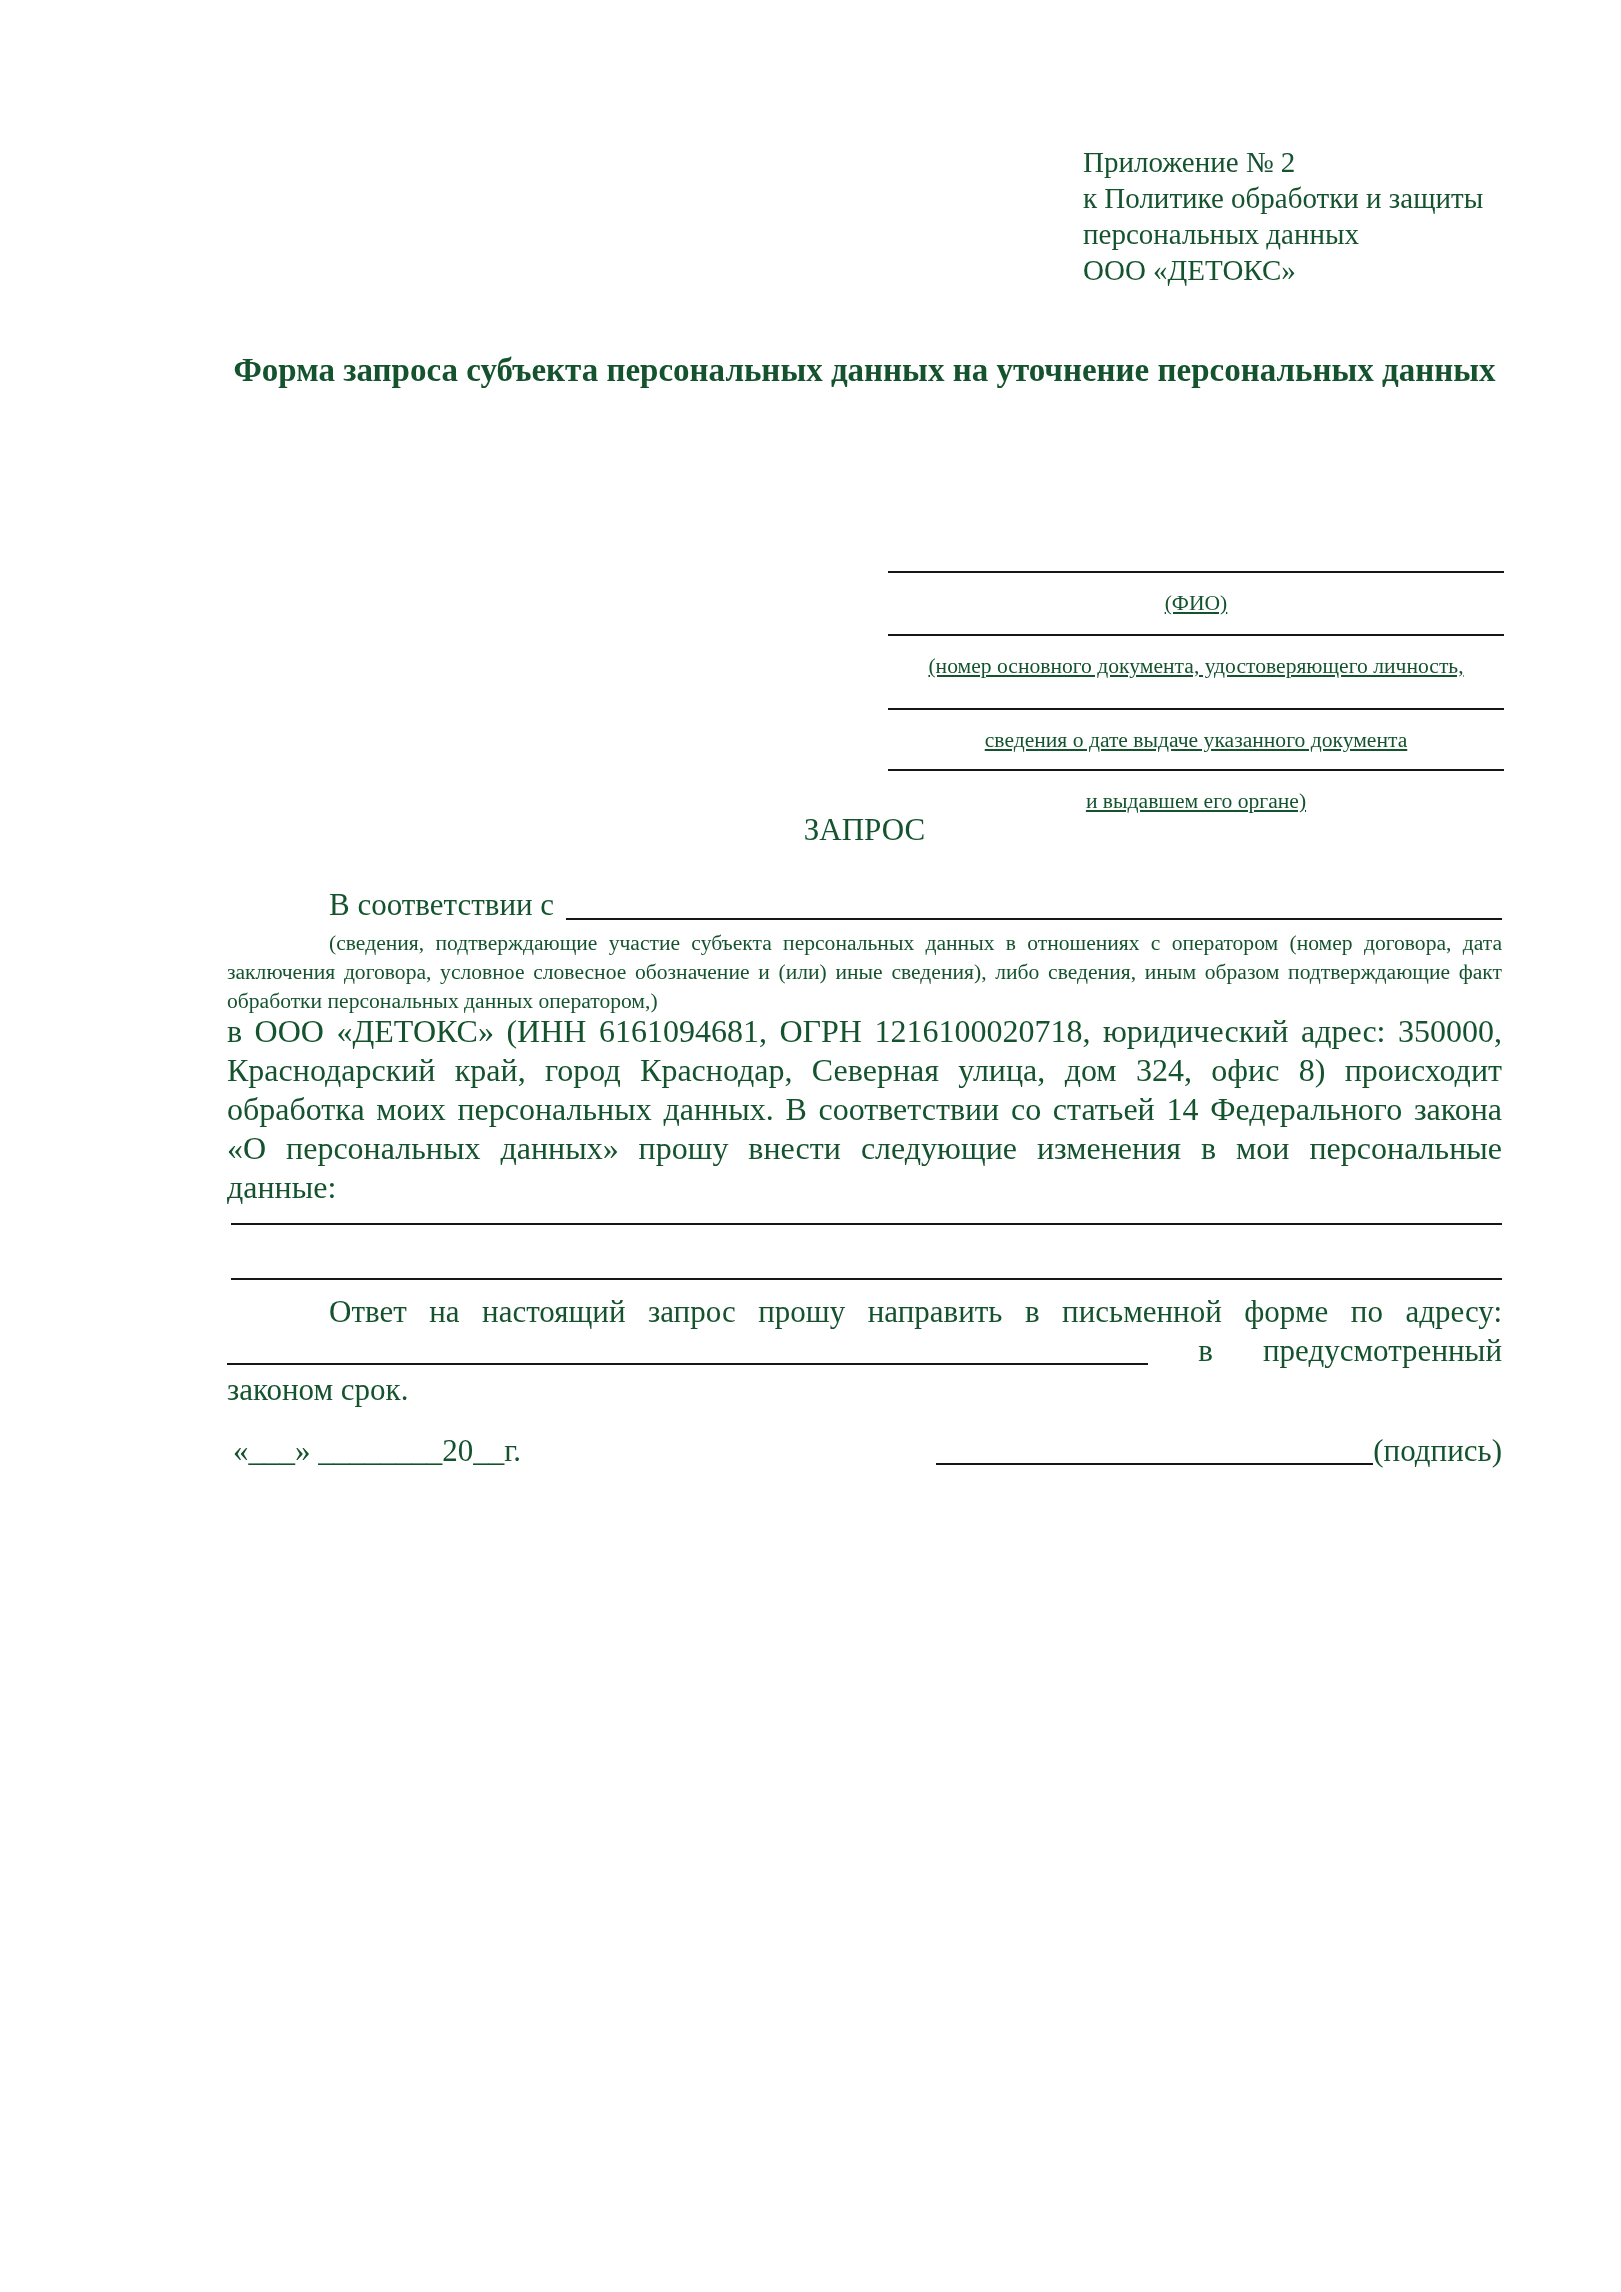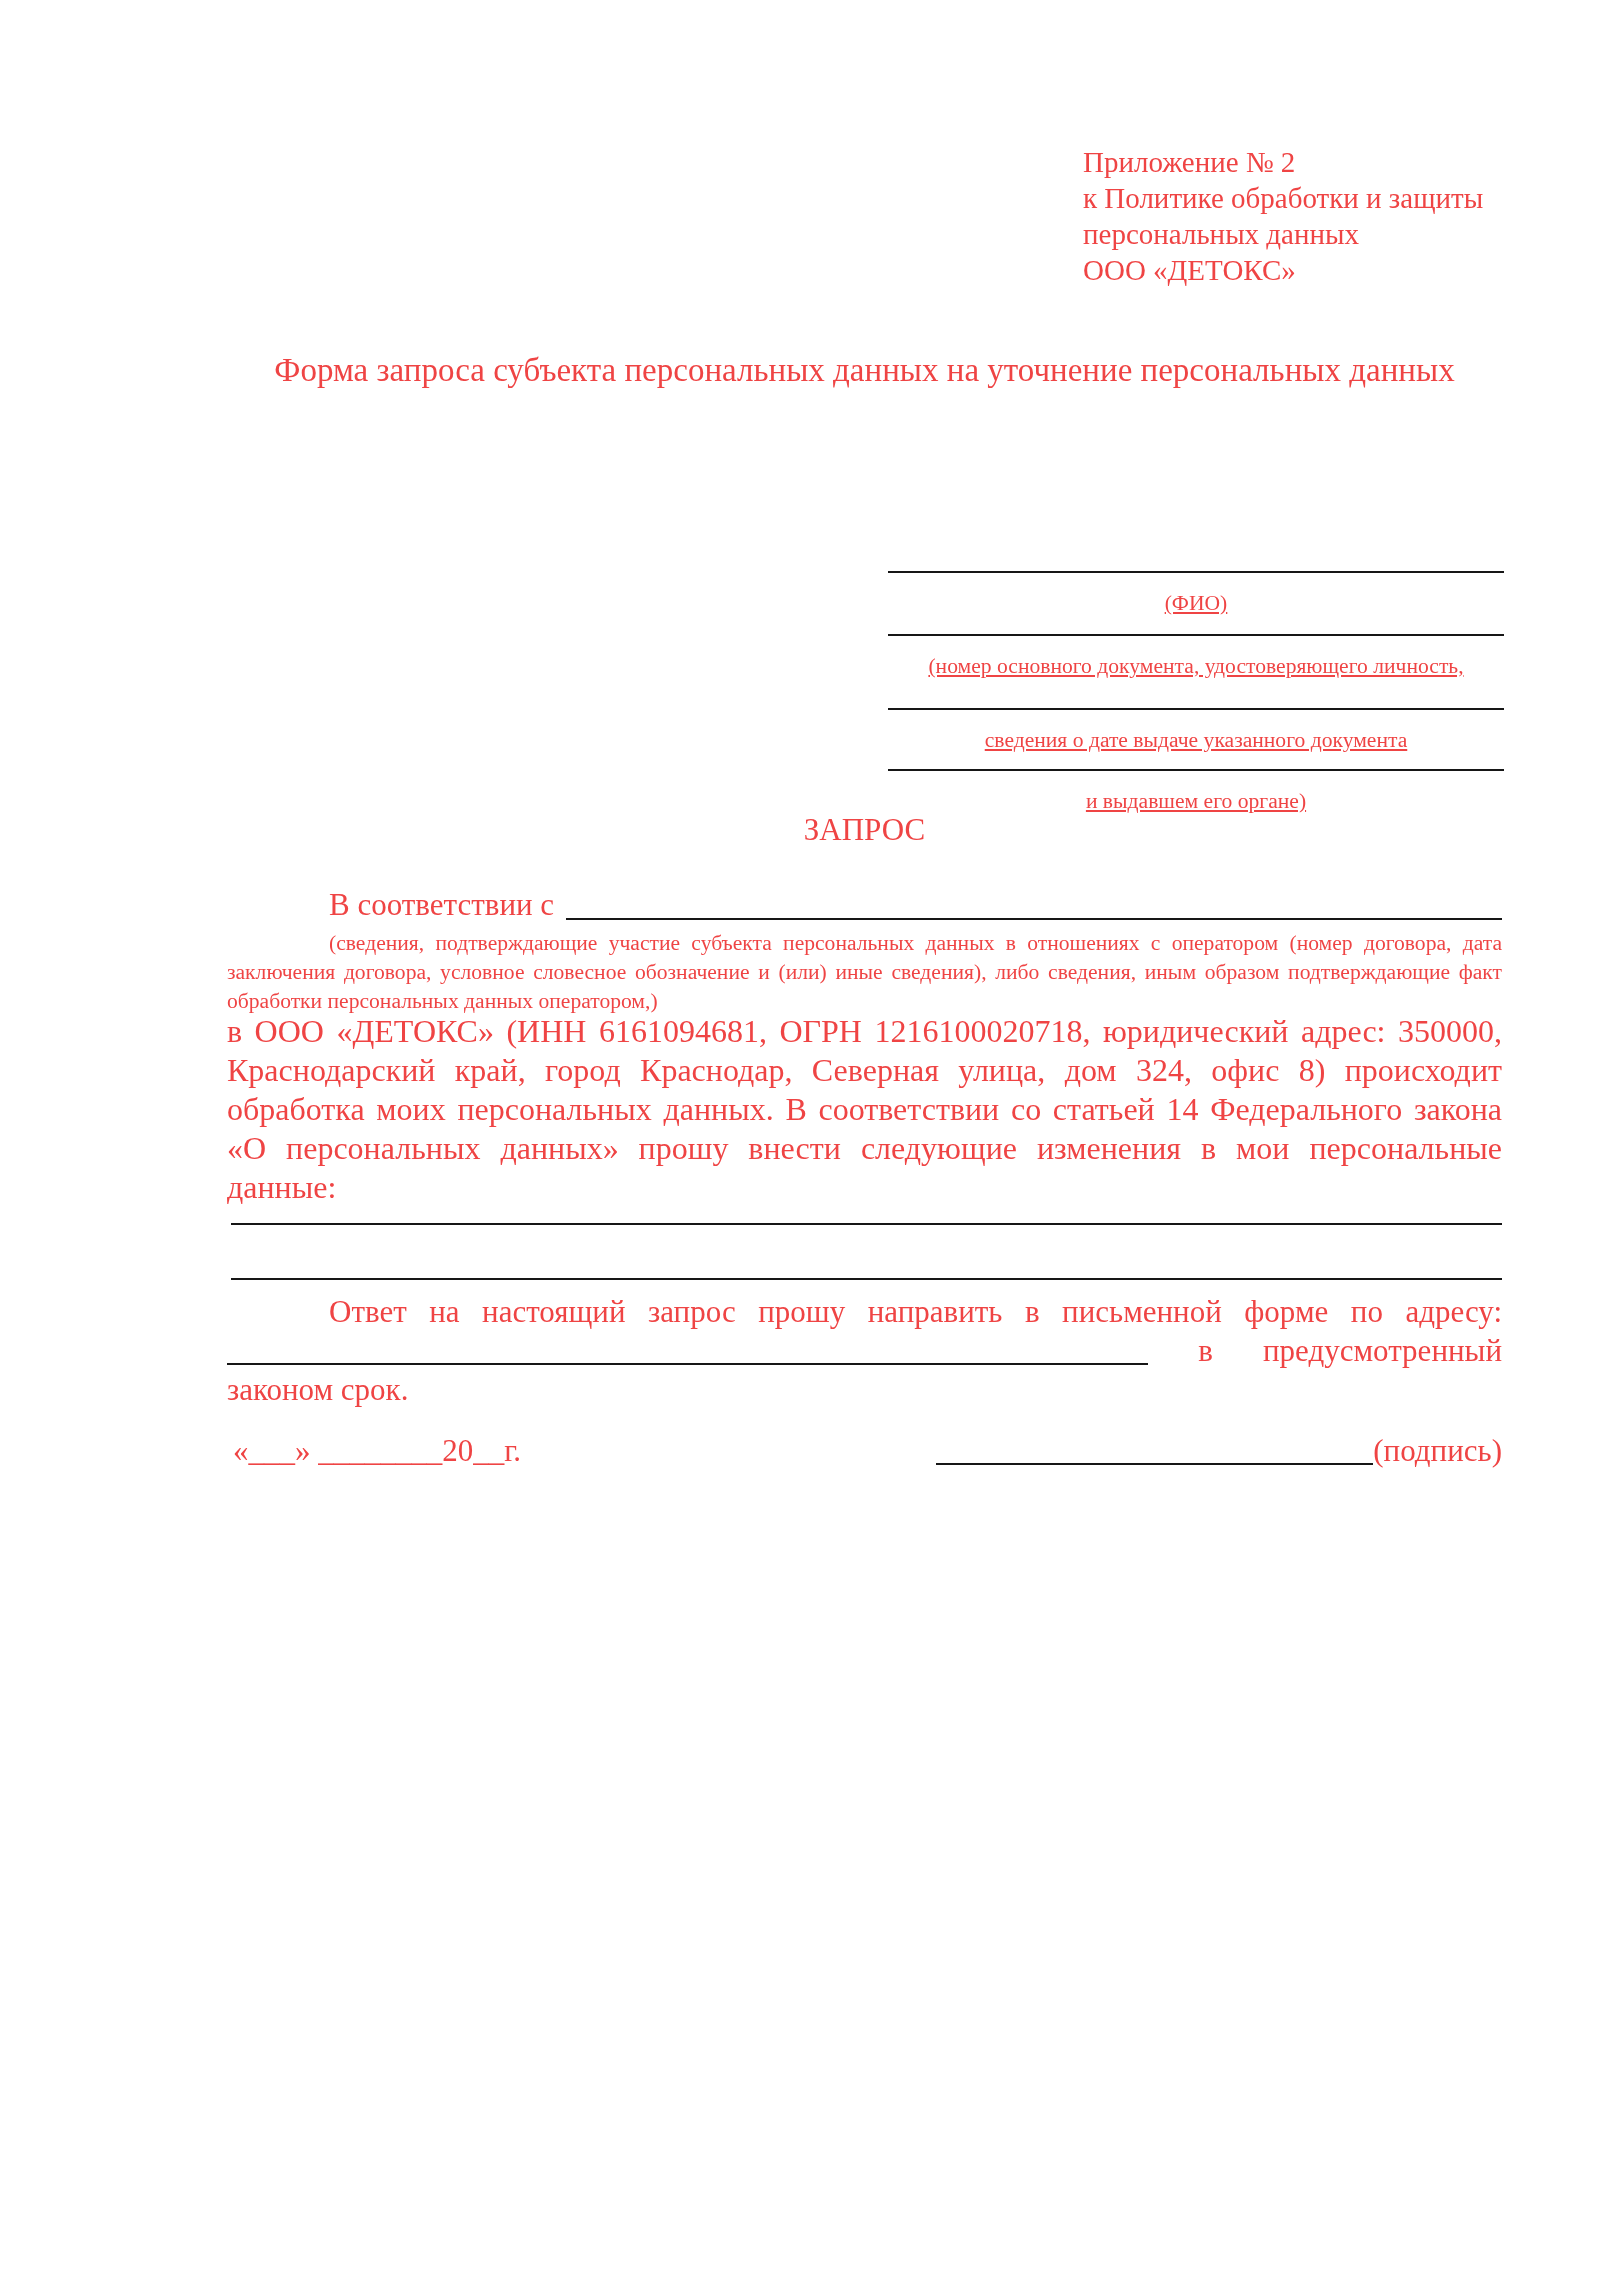--- a/index.html
+++ b/index.html
@@ -1,33 +1,33 @@
 <!DOCTYPE html>
 <html lang="ru"><head>
 <meta charset="utf-8">
 <style>
   html,body{margin:0;padding:0;background:#888;}
   .page{
     position:relative;
     width:1621px;height:2293px;
     margin:0 auto;
     background:#ffffff;
-    color:#ef4444;
+    color:#14532d;
     font-family:"Liberation Serif", serif;
     overflow:hidden;
   }
   
   .hdr{
     position:absolute;left:1083px;top:144px;
     font-size:29px;line-height:36px;white-space:nowrap;
   }
   
   .title{
     position:absolute;left:227px;top:349px;width:1275px;
-    text-align:center;font-weight:normal;font-size:33px;line-height:42px;
+    text-align:center;font-weight:bold;font-size:33px;line-height:42px;
   }
   
   .addressee{position:absolute;left:876px;top:486px;font-size:31px;line-height:42px;}
   .addressee .from{margin-left:27.4px;}
   
   .fio-row{position:absolute;left:888px;width:616px;}
   .fio-row .line{border-bottom:2.9px solid #161616;height:0;}
   .fio-row .cap{
     text-align:center;font-size:21.6px;line-height:27.4px;margin-top:17px;
     white-space:nowrap;

